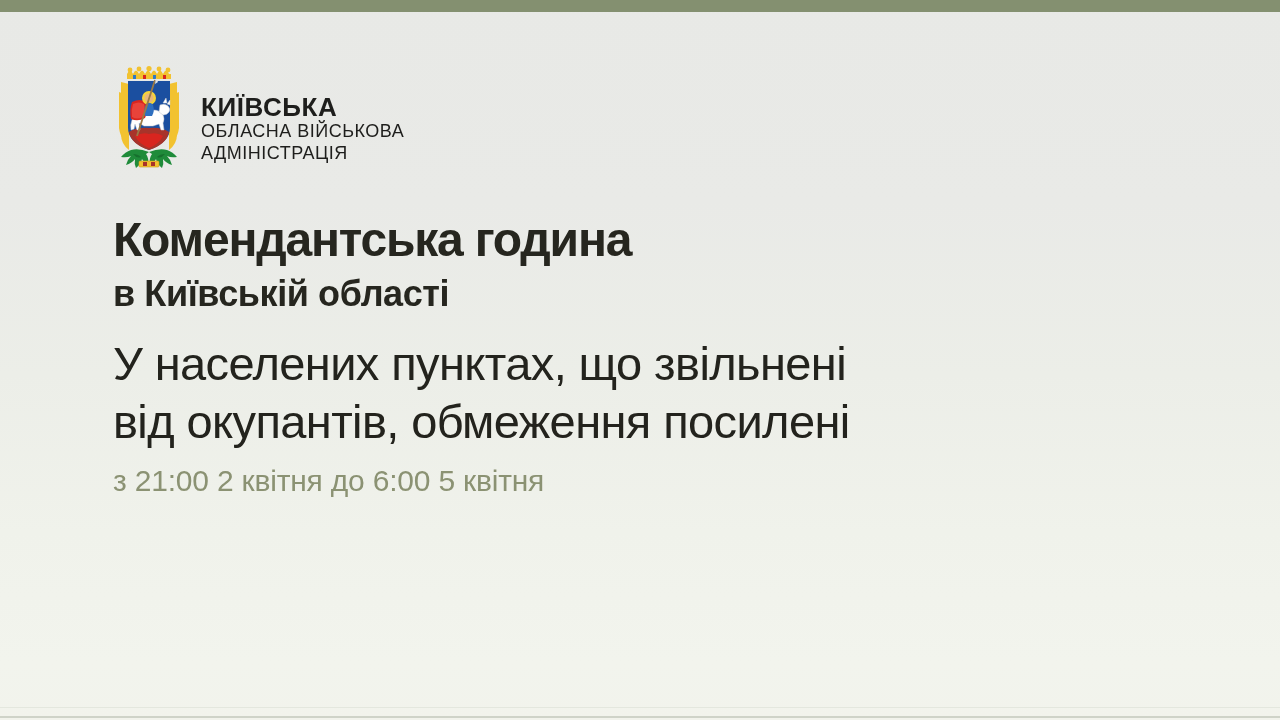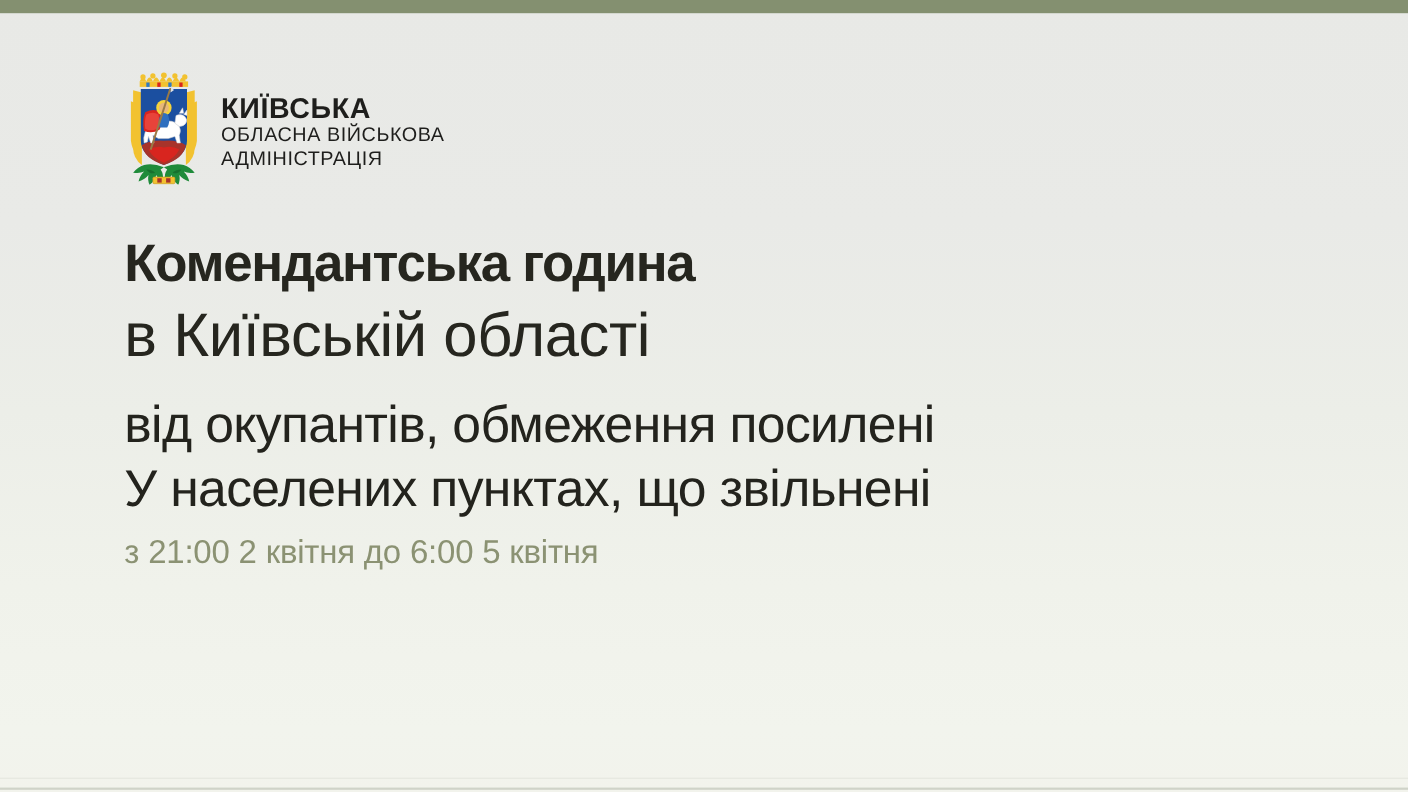--- a/index.html
+++ b/index.html
@@ -55,21 +55,21 @@
     background:#c9cdc2;
     opacity:.85;
   }
 
   
   .logo-lockup {
     position:absolute;
     left:113px;
     top:62px;
     display:flex;
-    align-items:flex-start;
+    align-items:center;
     gap:16px;
   }
 
   .emblem {
     width:72px;
     height:112px;
     flex:none;
     display:block;
   }
 
@@ -108,22 +108,22 @@
     font-size:48px;
     font-weight:bold;
     letter-spacing:-1.2px;
     color:#26261f;
     line-height:1.06;
     white-space:nowrap;
   }
 
   .subhead {
     margin-top:8px;
-    font-size:56px;
-    font-weight:normal;
+    font-size:36px;
+    font-weight:bold;
     letter-spacing:-0.4px;
     color:#26261f;
     line-height:1.1;
     white-space:nowrap;
   }
 
   .time-line {
     margin-top:12px;
     font-size:36px;
     font-weight:normal;
@@ -231,22 +231,22 @@
   </div>
 
   <div class="content">
 
     <div class="headline">Комендантська година</div>
 
     <div class="subhead">в Київській області</div>
 
 
     <div class="body-block">
+      <div class="body-line">У населених пунктах, що звільнені</div>
       <div class="body-line">від окупантів, обмеження посилені</div>
-      <div class="body-line">У населених пунктах, що звільнені</div>
     </div>
 
     <div class="time-line-2">з 21:00 2 квітня до 6:00 5 квітня</div>
   </div>
 
   <div class="bottom-rule-1"></div>
   <div class="bottom-rule-2"></div>
 
 </div>
 

